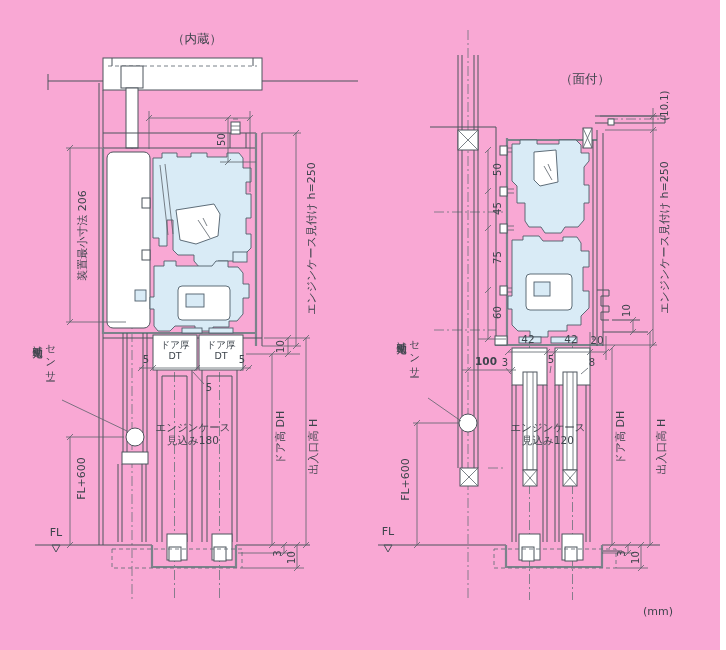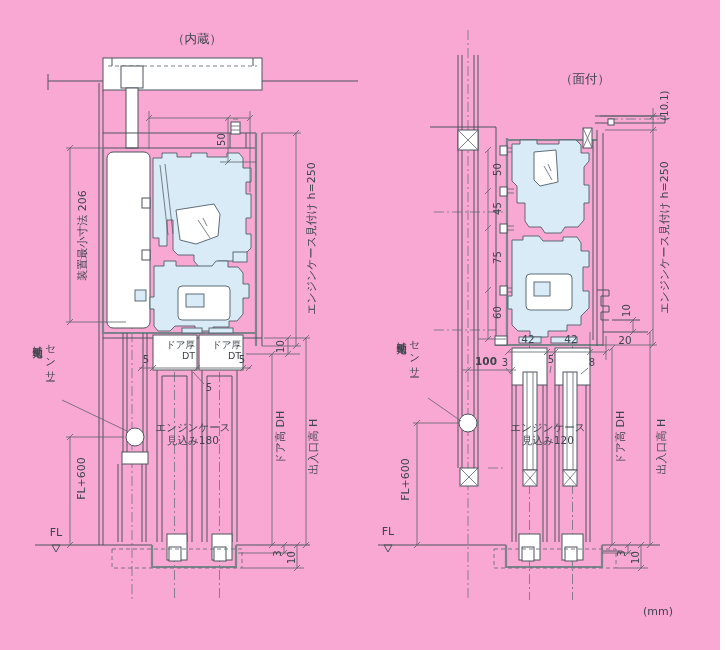--- a/index.html
+++ b/index.html
@@ -2,21 +2,21 @@
 <html><head>
 <meta charset="utf-8">
 <style>
   html,body{margin:0;padding:0;background:#ffffff;}
   .stage{position:relative;width:720px;height:650px;background:#f9a8d4;overflow:hidden;
          font-family:"DejaVu Sans","Liberation Sans",sans-serif;color:#3d444c;}
   svg{position:absolute;left:0;top:0;}
   .lbl{position:absolute;font-size:11px;line-height:13px;white-space:pre;text-align:center;color:#3d444c;}
   .rot{transform:rotate(-90deg);transform-origin:center;}
   .vert{writing-mode:vertical-lr;text-orientation:upright;letter-spacing:1px;text-align:left;}
-  .f9{font-size:9.5px;line-height:10.5px;text-align:right;}
+  .f9{font-size:9.5px;line-height:10.5px;}
   .f10{font-size:10px;}
   .f105{font-size:10.5px;}
   .f12{font-size:12.5px;}
   .ln{stroke:#4c545c;stroke-width:1;fill:none;}
   .thick{stroke:#7b838b;stroke-width:2.2;fill:none;}
   .thin{stroke:#5a626a;stroke-width:0.8;fill:none;}
   .cl{stroke:#6a727a;stroke-width:0.8;fill:none;stroke-dasharray:10 3 2 3;}
   .hid{stroke:#6a727a;stroke-width:0.9;fill:none;stroke-dasharray:4 3;}
   .mech{fill:#d9ebf6;stroke:#4e5e6a;stroke-width:0.9;}
   .mechw{fill:#ffffff;stroke:#4e5e6a;stroke-width:0.9;}
@@ -253,21 +253,21 @@
 <div class="lbl f10 rot" style="left:270px;top:547px;width:14px;">3</div>
 <div class="lbl f10 rot" style="left:280px;top:551px;width:22px;">10</div>
 
 <div class="lbl f12" style="left:535px;top:32px;width:100px;margin-top:40px;">（面付）</div>
 <div class="lbl f10 rot" style="left:485px;top:163px;width:24px;">50</div>
 <div class="lbl f10 rot" style="left:485px;top:202px;width:24px;">45</div>
 <div class="lbl f10 rot" style="left:485px;top:251px;width:24px;">75</div>
 <div class="lbl f10 rot" style="left:485px;top:306px;width:24px;">60</div>
 <div class="lbl f105" style="left:515px;top:333px;width:26px;">42</div>
 <div class="lbl f105" style="left:558px;top:333px;width:26px;">42</div>
-<div class="lbl f105" style="left:586px;top:334px;width:22px;margin-left:28px;">20</div>
+<div class="lbl f105" style="left:586px;top:334px;width:22px;">20</div>
 <div class="lbl f105" style="left:471px;top:355px;width:30px;font-weight:bold;">100</div>
 <div class="lbl f10" style="left:498px;top:356px;width:14px;">3</div>
 <div class="lbl f10" style="left:544px;top:353px;width:14px;">5</div>
 <div class="lbl f10" style="left:585px;top:356px;width:14px;">8</div>
 <div class="lbl f10 rot" style="left:642px;top:99px;width:44px;">(10.1)</div>
 <div class="lbl rot" style="left:569px;top:231px;width:190px;">エンジンケース見付け h=250</div>
 <div class="lbl f10 rot" style="left:615px;top:304px;width:22px;">10</div>
 <div class="lbl f105" style="left:498px;top:421px;width:100px;">エンジンケース
 見込み120</div>
 <div class="lbl f105 vert" style="left:395px;top:333px;height:110px;">補助光電

